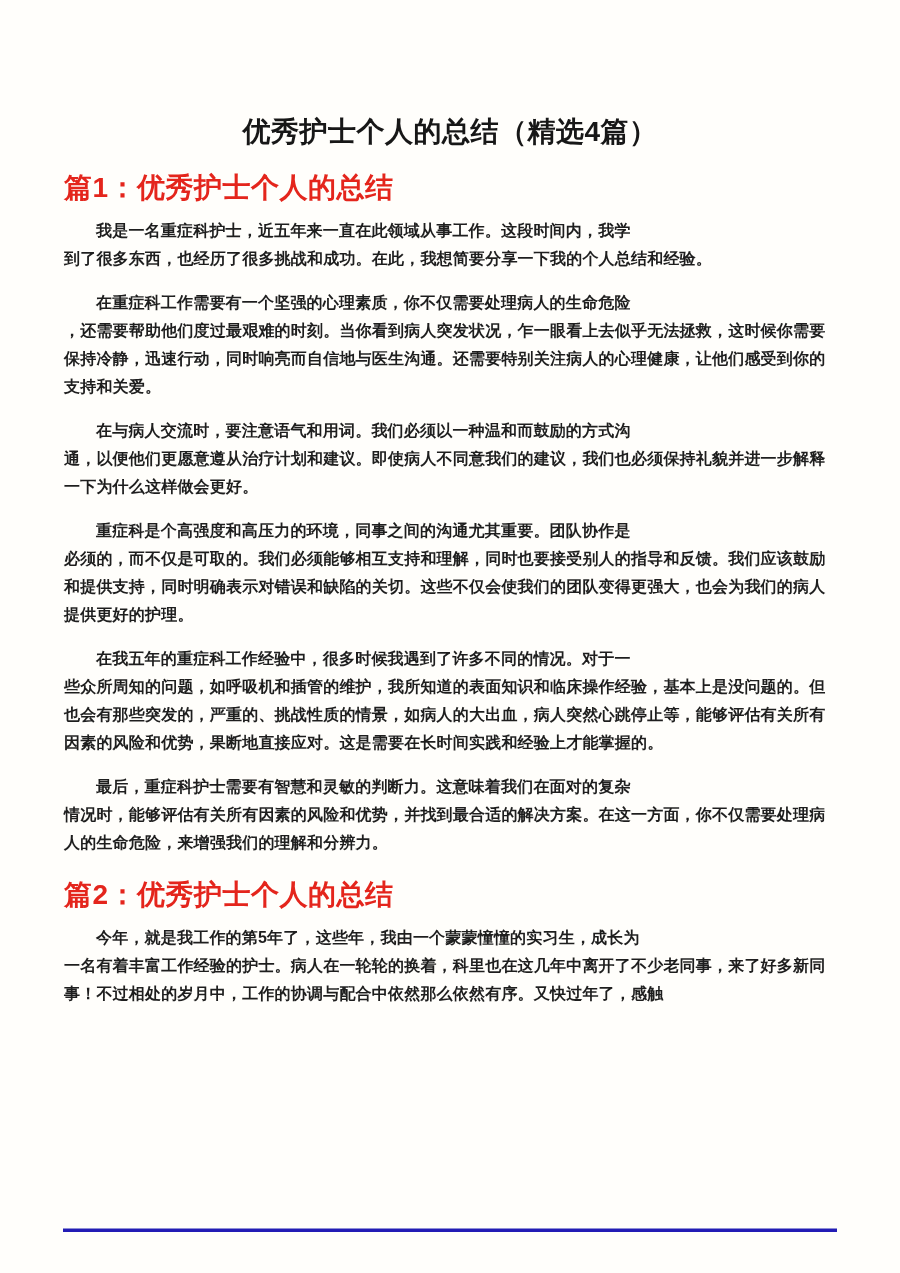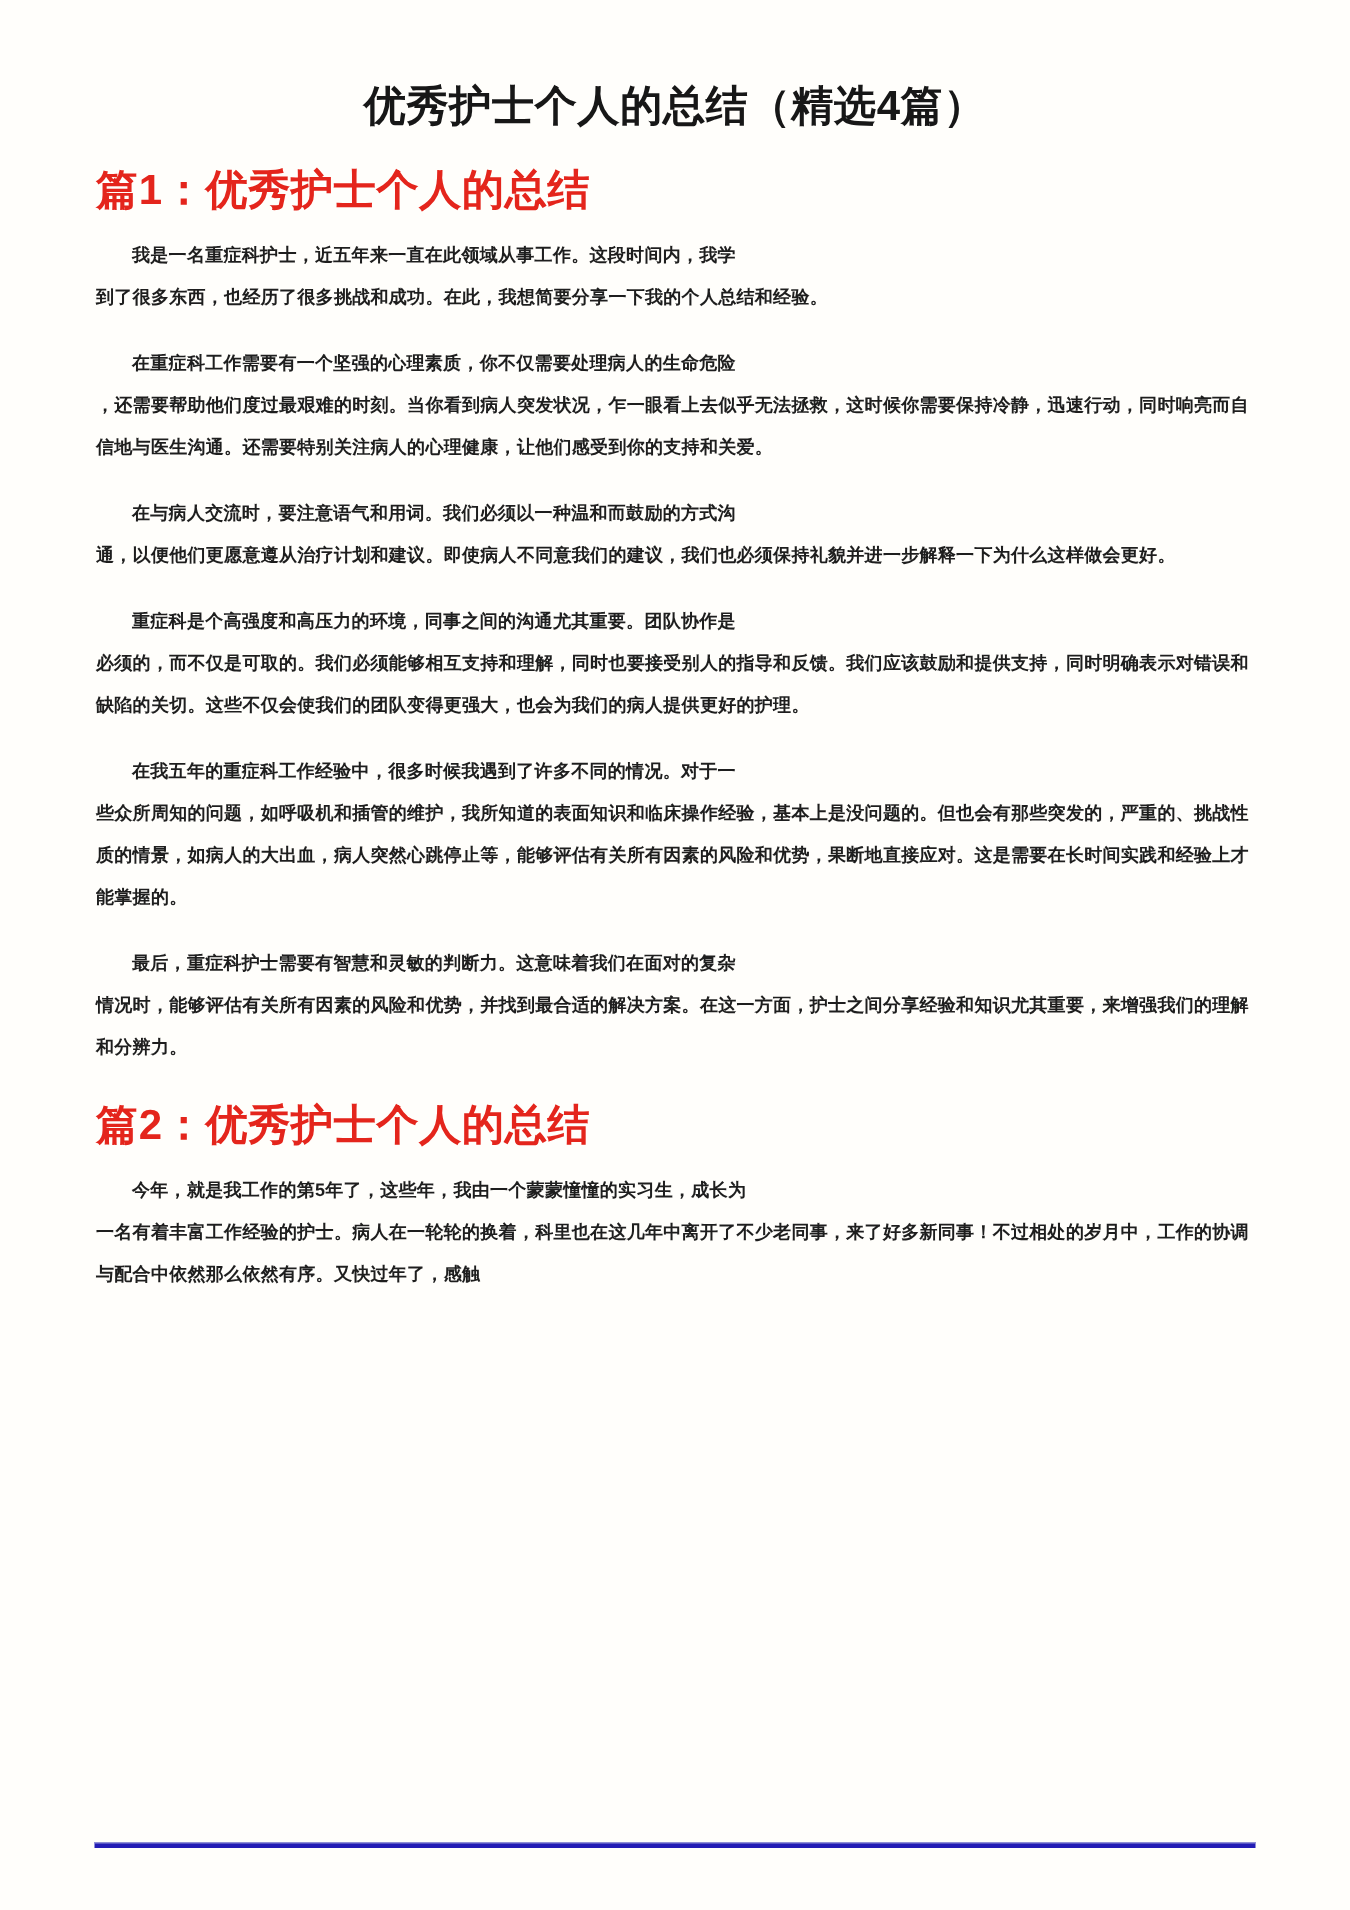--- a/index.html
+++ b/index.html
@@ -19,33 +19,33 @@
     margin: 0 auto;
     color: #1e1e1e;
   }
   .doc-title {
     font-size: 28px;
     line-height: 36px;
     font-weight: 700;
     text-align: center;
     color: #171717;
     margin: 0;
-    padding-top: 53px;
+    padding-top: 114px;
     letter-spacing: 0.5px;
   }
   .sec-heading {
     font-size: 28px;
     line-height: 27px;
     font-weight: 700;
     color: #e4251c;
     margin: 24px 0 0 0;
     letter-spacing: 0.5px;
   }
   .para {
-    font-size: 12px;
+    font-size: 16px;
     line-height: 28px;
     font-weight: 600;
     margin: 16px 0 0 0;
     text-indent: 2em;
     white-space: pre-line;
     letter-spacing: 0.2px;
     color: #1e1e1e;
   }
   .bottom-divider {
     position: absolute;
@@ -70,21 +70,21 @@
 到了很多东西，也经历了很多挑战和成功。在此，我想简要分享一下我的个人总结和经验。</p>
   <p class="para">在重症科工作需要有一个坚强的心理素质，你不仅需要处理病人的生命危险
 ，还需要帮助他们度过最艰难的时刻。当你看到病人突发状况，乍一眼看上去似乎无法拯救，这时候你需要保持冷静，迅速行动，同时响亮而自信地与医生沟通。还需要特别关注病人的心理健康，让他们感受到你的支持和关爱。</p>
   <p class="para">在与病人交流时，要注意语气和用词。我们必须以一种温和而鼓励的方式沟
 通，以便他们更愿意遵从治疗计划和建议。即使病人不同意我们的建议，我们也必须保持礼貌并进一步解释一下为什么这样做会更好。</p>
   <p class="para">重症科是个高强度和高压力的环境，同事之间的沟通尤其重要。团队协作是
 必须的，而不仅是可取的。我们必须能够相互支持和理解，同时也要接受别人的指导和反馈。我们应该鼓励和提供支持，同时明确表示对错误和缺陷的关切。这些不仅会使我们的团队变得更强大，也会为我们的病人提供更好的护理。</p>
   <p class="para">在我五年的重症科工作经验中，很多时候我遇到了许多不同的情况。对于一
 些众所周知的问题，如呼吸机和插管的维护，我所知道的表面知识和临床操作经验，基本上是没问题的。但也会有那些突发的，严重的、挑战性质的情景，如病人的大出血，病人突然心跳停止等，能够评估有关所有因素的风险和优势，果断地直接应对。这是需要在长时间实践和经验上才能掌握的。</p>
   <p class="para">最后，重症科护士需要有智慧和灵敏的判断力。这意味着我们在面对的复杂
-情况时，能够评估有关所有因素的风险和优势，并找到最合适的解决方案。在这一方面，护士之间分享经验和知识尤其重要，来增强我们的理解和分辨力。</p>
+情况时，能够评估有关所有因素的风险和优势，并找到最合适的解决方案。在这一方面，你不仅需要处理病人的生命危险，来增强我们的理解和分辨力。</p>
 
   <h2 class="sec-heading">篇2：优秀护士个人的总结</h2>
 
   <p class="para">今年，就是我工作的第5年了，这些年，我由一个蒙蒙憧憧的实习生，成长为
 一名有着丰富工作经验的护士。病人在一轮轮的换着，科里也在这几年中离开了不少老同事，来了好多新同事！不过相处的岁月中，工作的协调与配合中依然那么依然有序。又快过年了，感触</p>
 
 </div>
 
 <div class="bottom-divider"></div>
 

